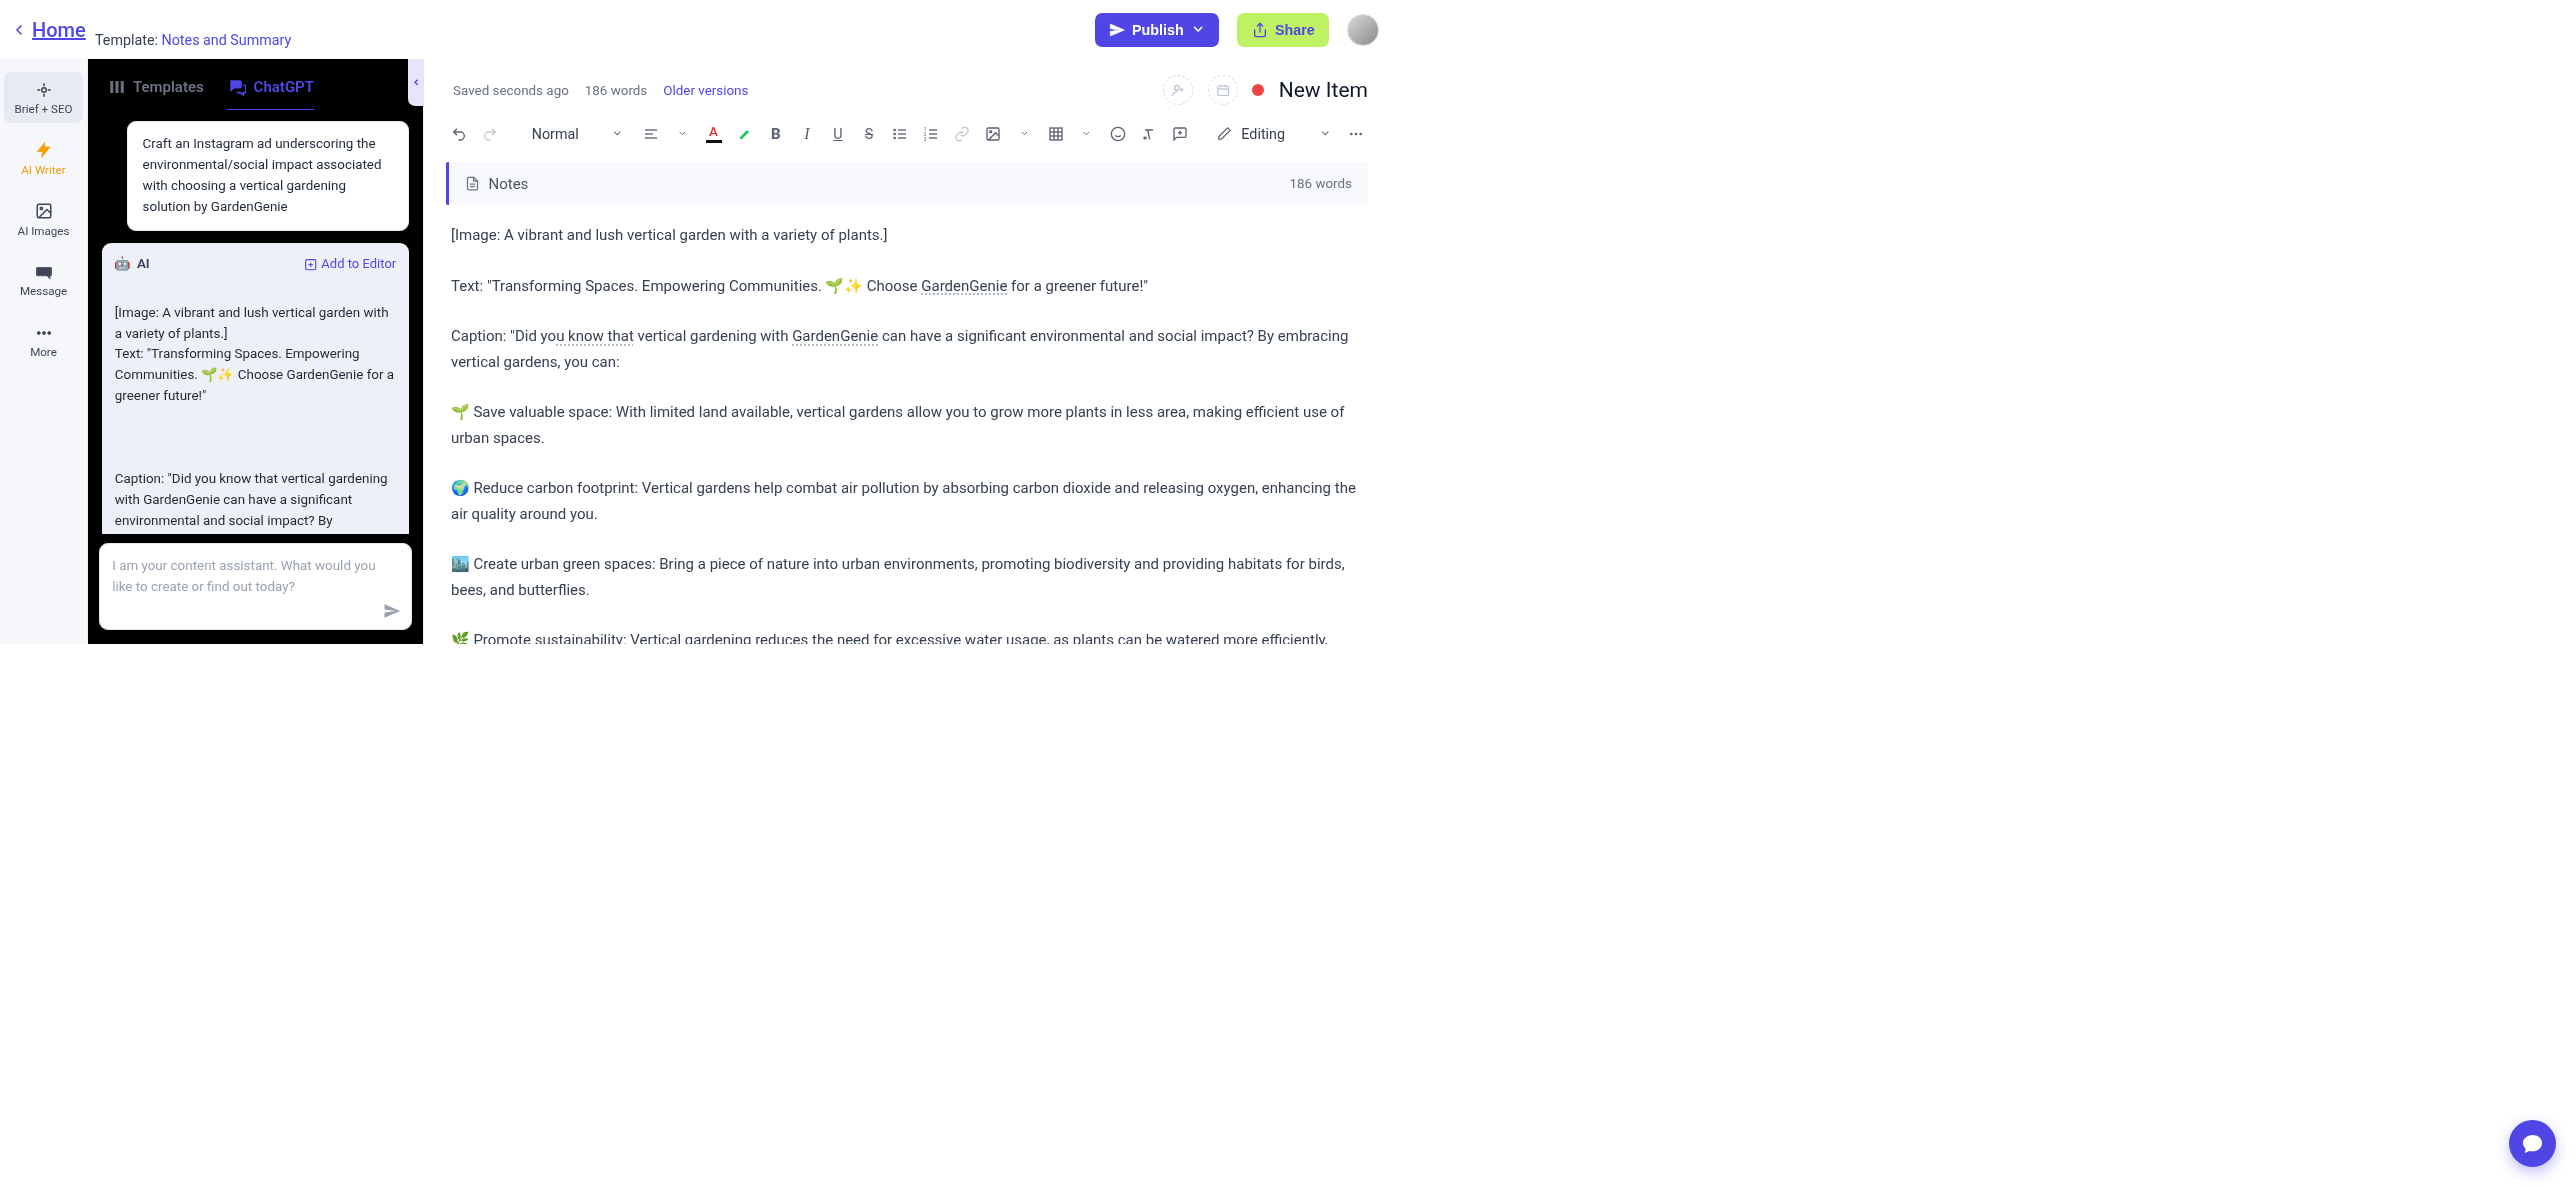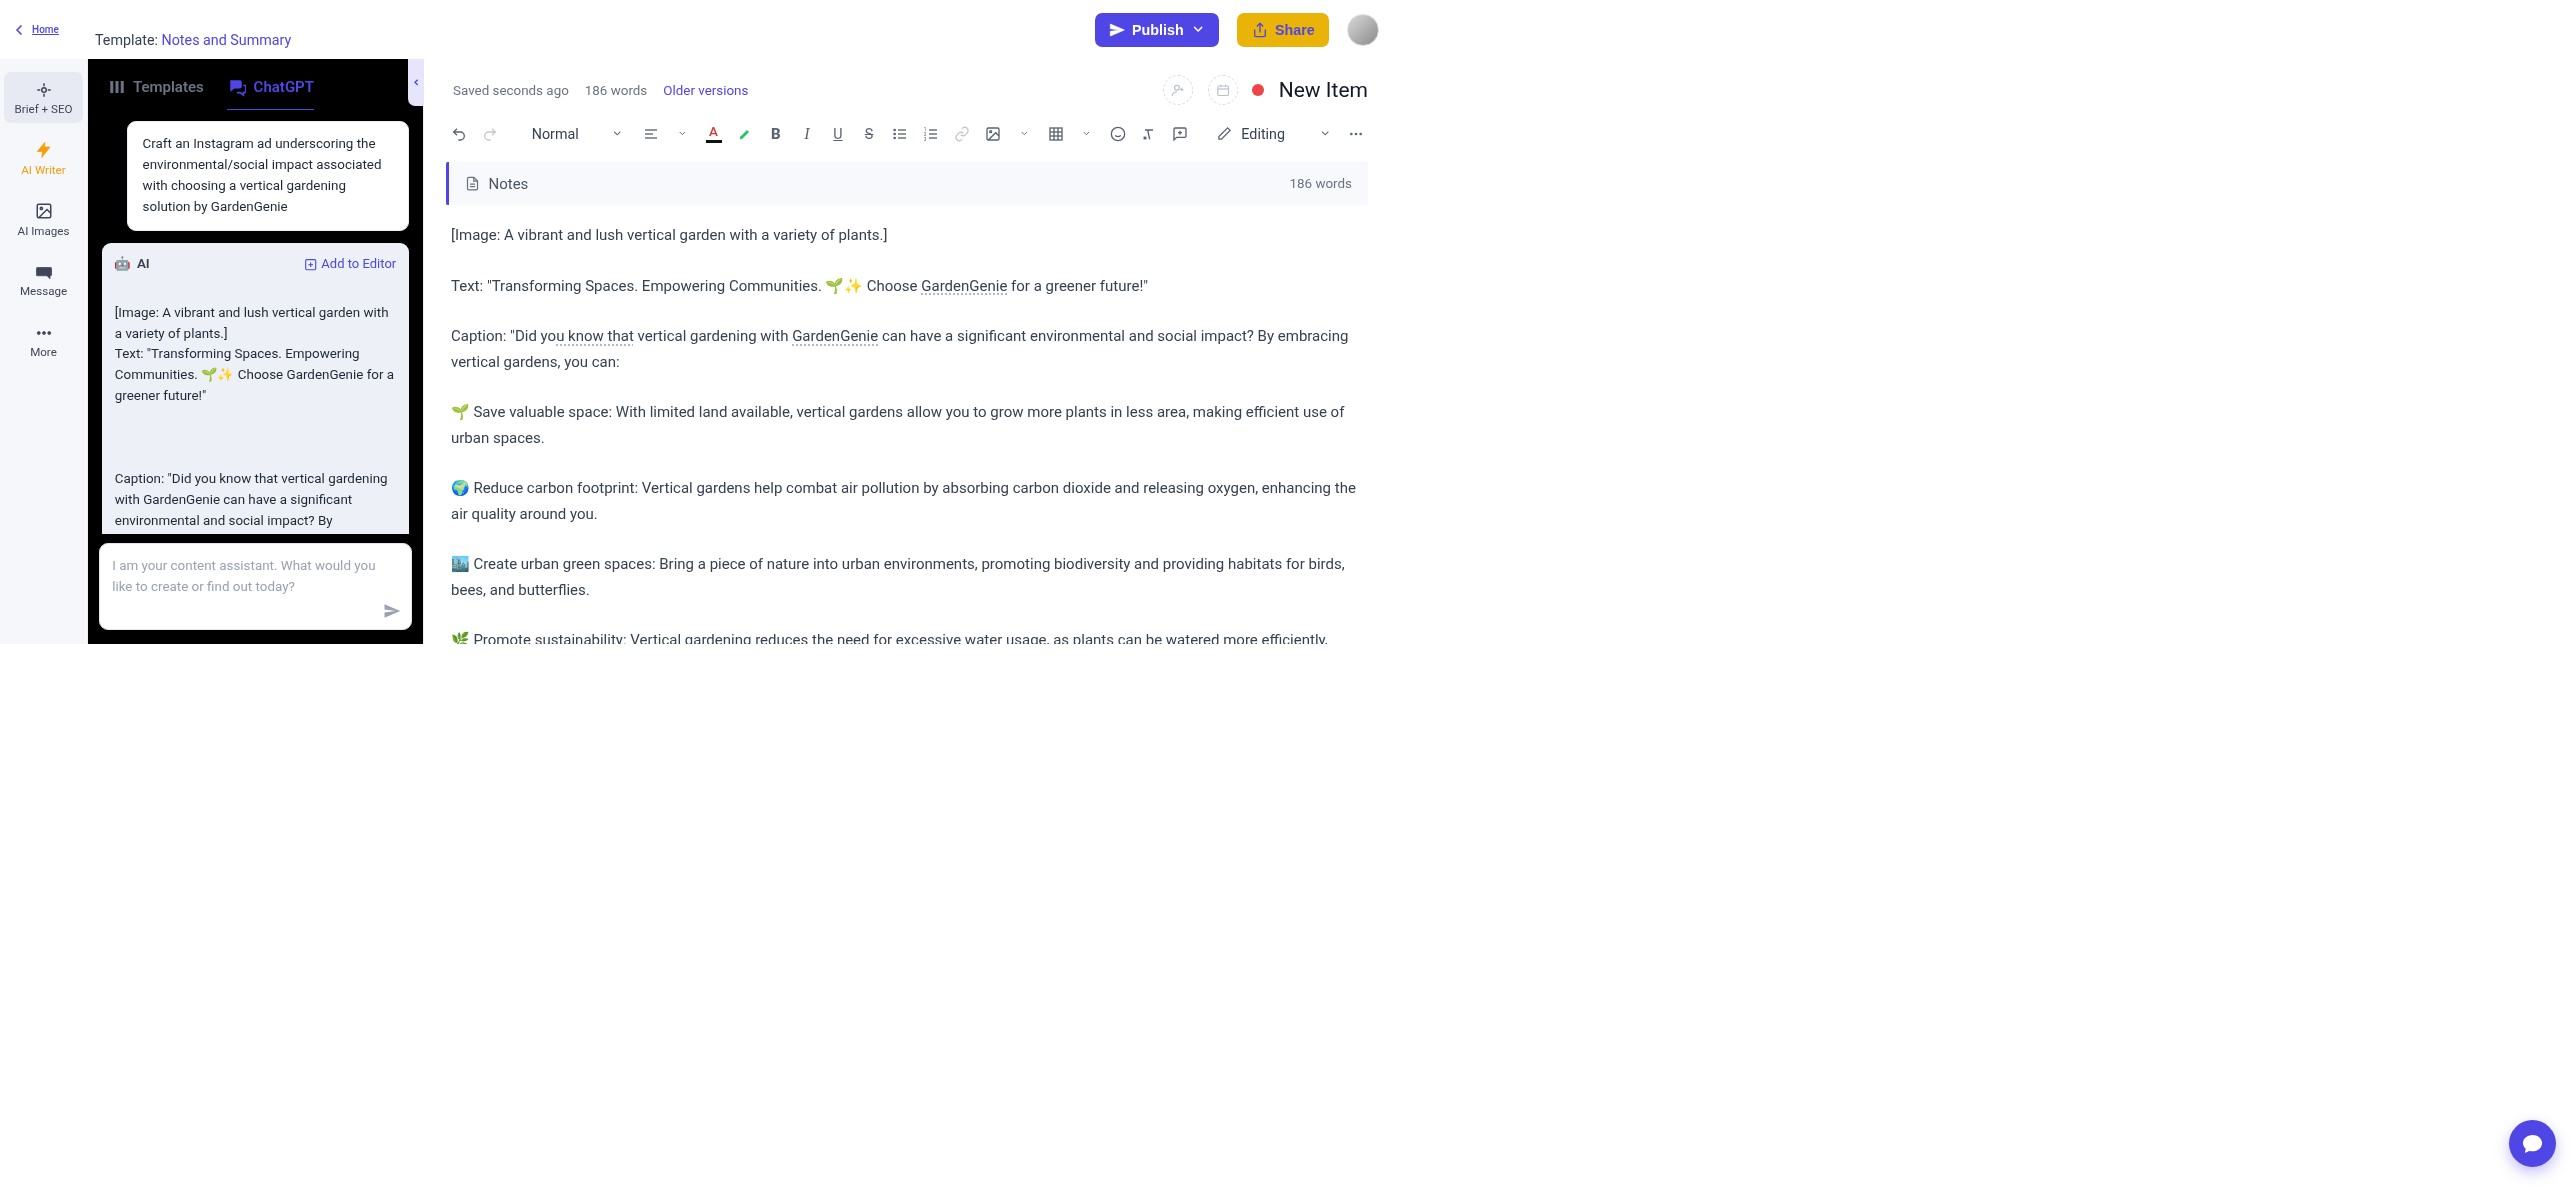--- a/index.html
+++ b/index.html
@@ -17,21 +17,21 @@
   display: flex;
   align-items: center;
   padding: 0 16px 0 10.7px;
   position: relative;
 }
 .back-home {
   display: flex;
   align-items: center;
   gap: 5.4px;
   color: #4f46e5;
-  font-size: 10px;
+  font-size: 20px;
   font-weight: 500;
   cursor: pointer;
   text-decoration: underline;
 }
 .template-line {
   position: absolute;
   left: 95px;
   top: 32px;
   font-size: 14.3px;
   color: #374151;
@@ -49,21 +49,21 @@
   gap: 7.2px;
   border-radius: 7.2px;
   font-size: 14.3px;
   font-weight: 700;
   padding: 9px 14.3px;
   cursor: pointer;
   border: none;
 }
 .btn-primary { background: #4f46e5; color: #fff; }
 .btn-primary svg { stroke: #fff; }
-.btn-secondary { background: #eab308; color: #4f46e5; }
+.btn-secondary { background: #bef264; color: #4f46e5; }
 .avatar {
   width: 32px; height: 32px; border-radius: 50%;
   background: linear-gradient(135deg,#d9d9d9,#8a8a8a);
   border: 0.9px solid #ddd;
 }
 .main-layout { display: flex; height: calc(100% - 59px); }
 .rail {
   width: 88px;
   background: #f6f7fb;
   border-right: 0.9px solid #eceef4;

